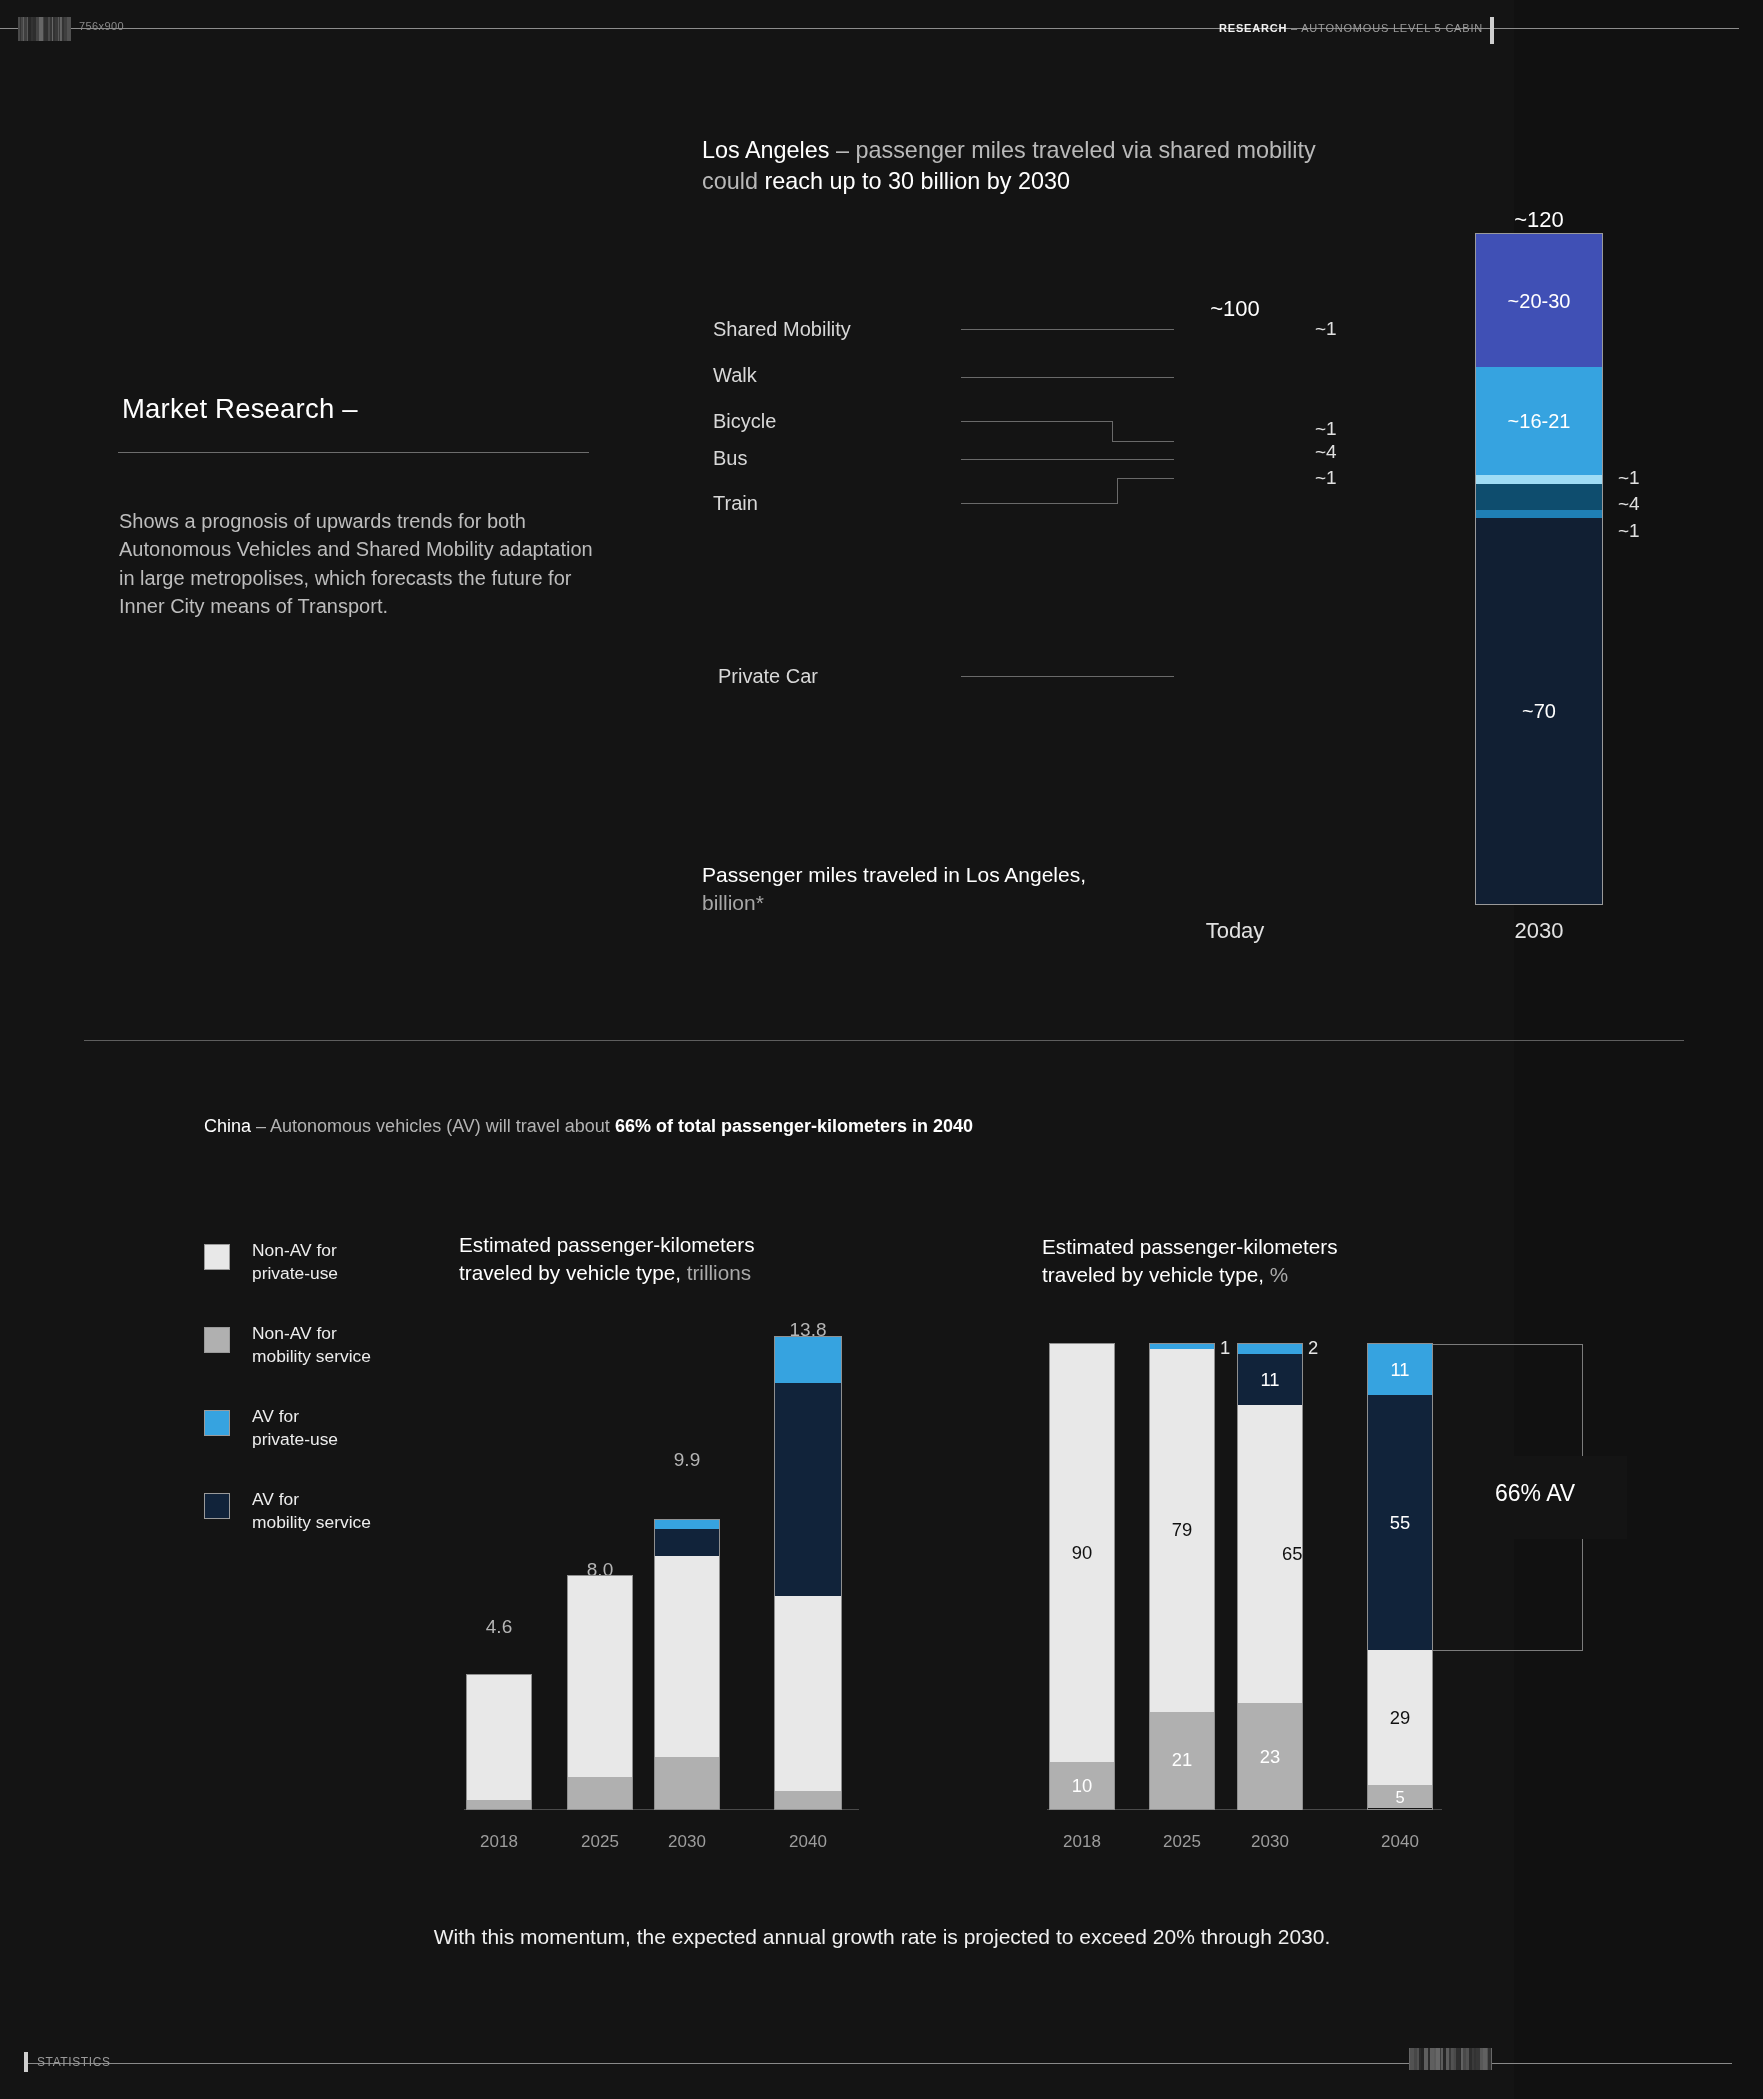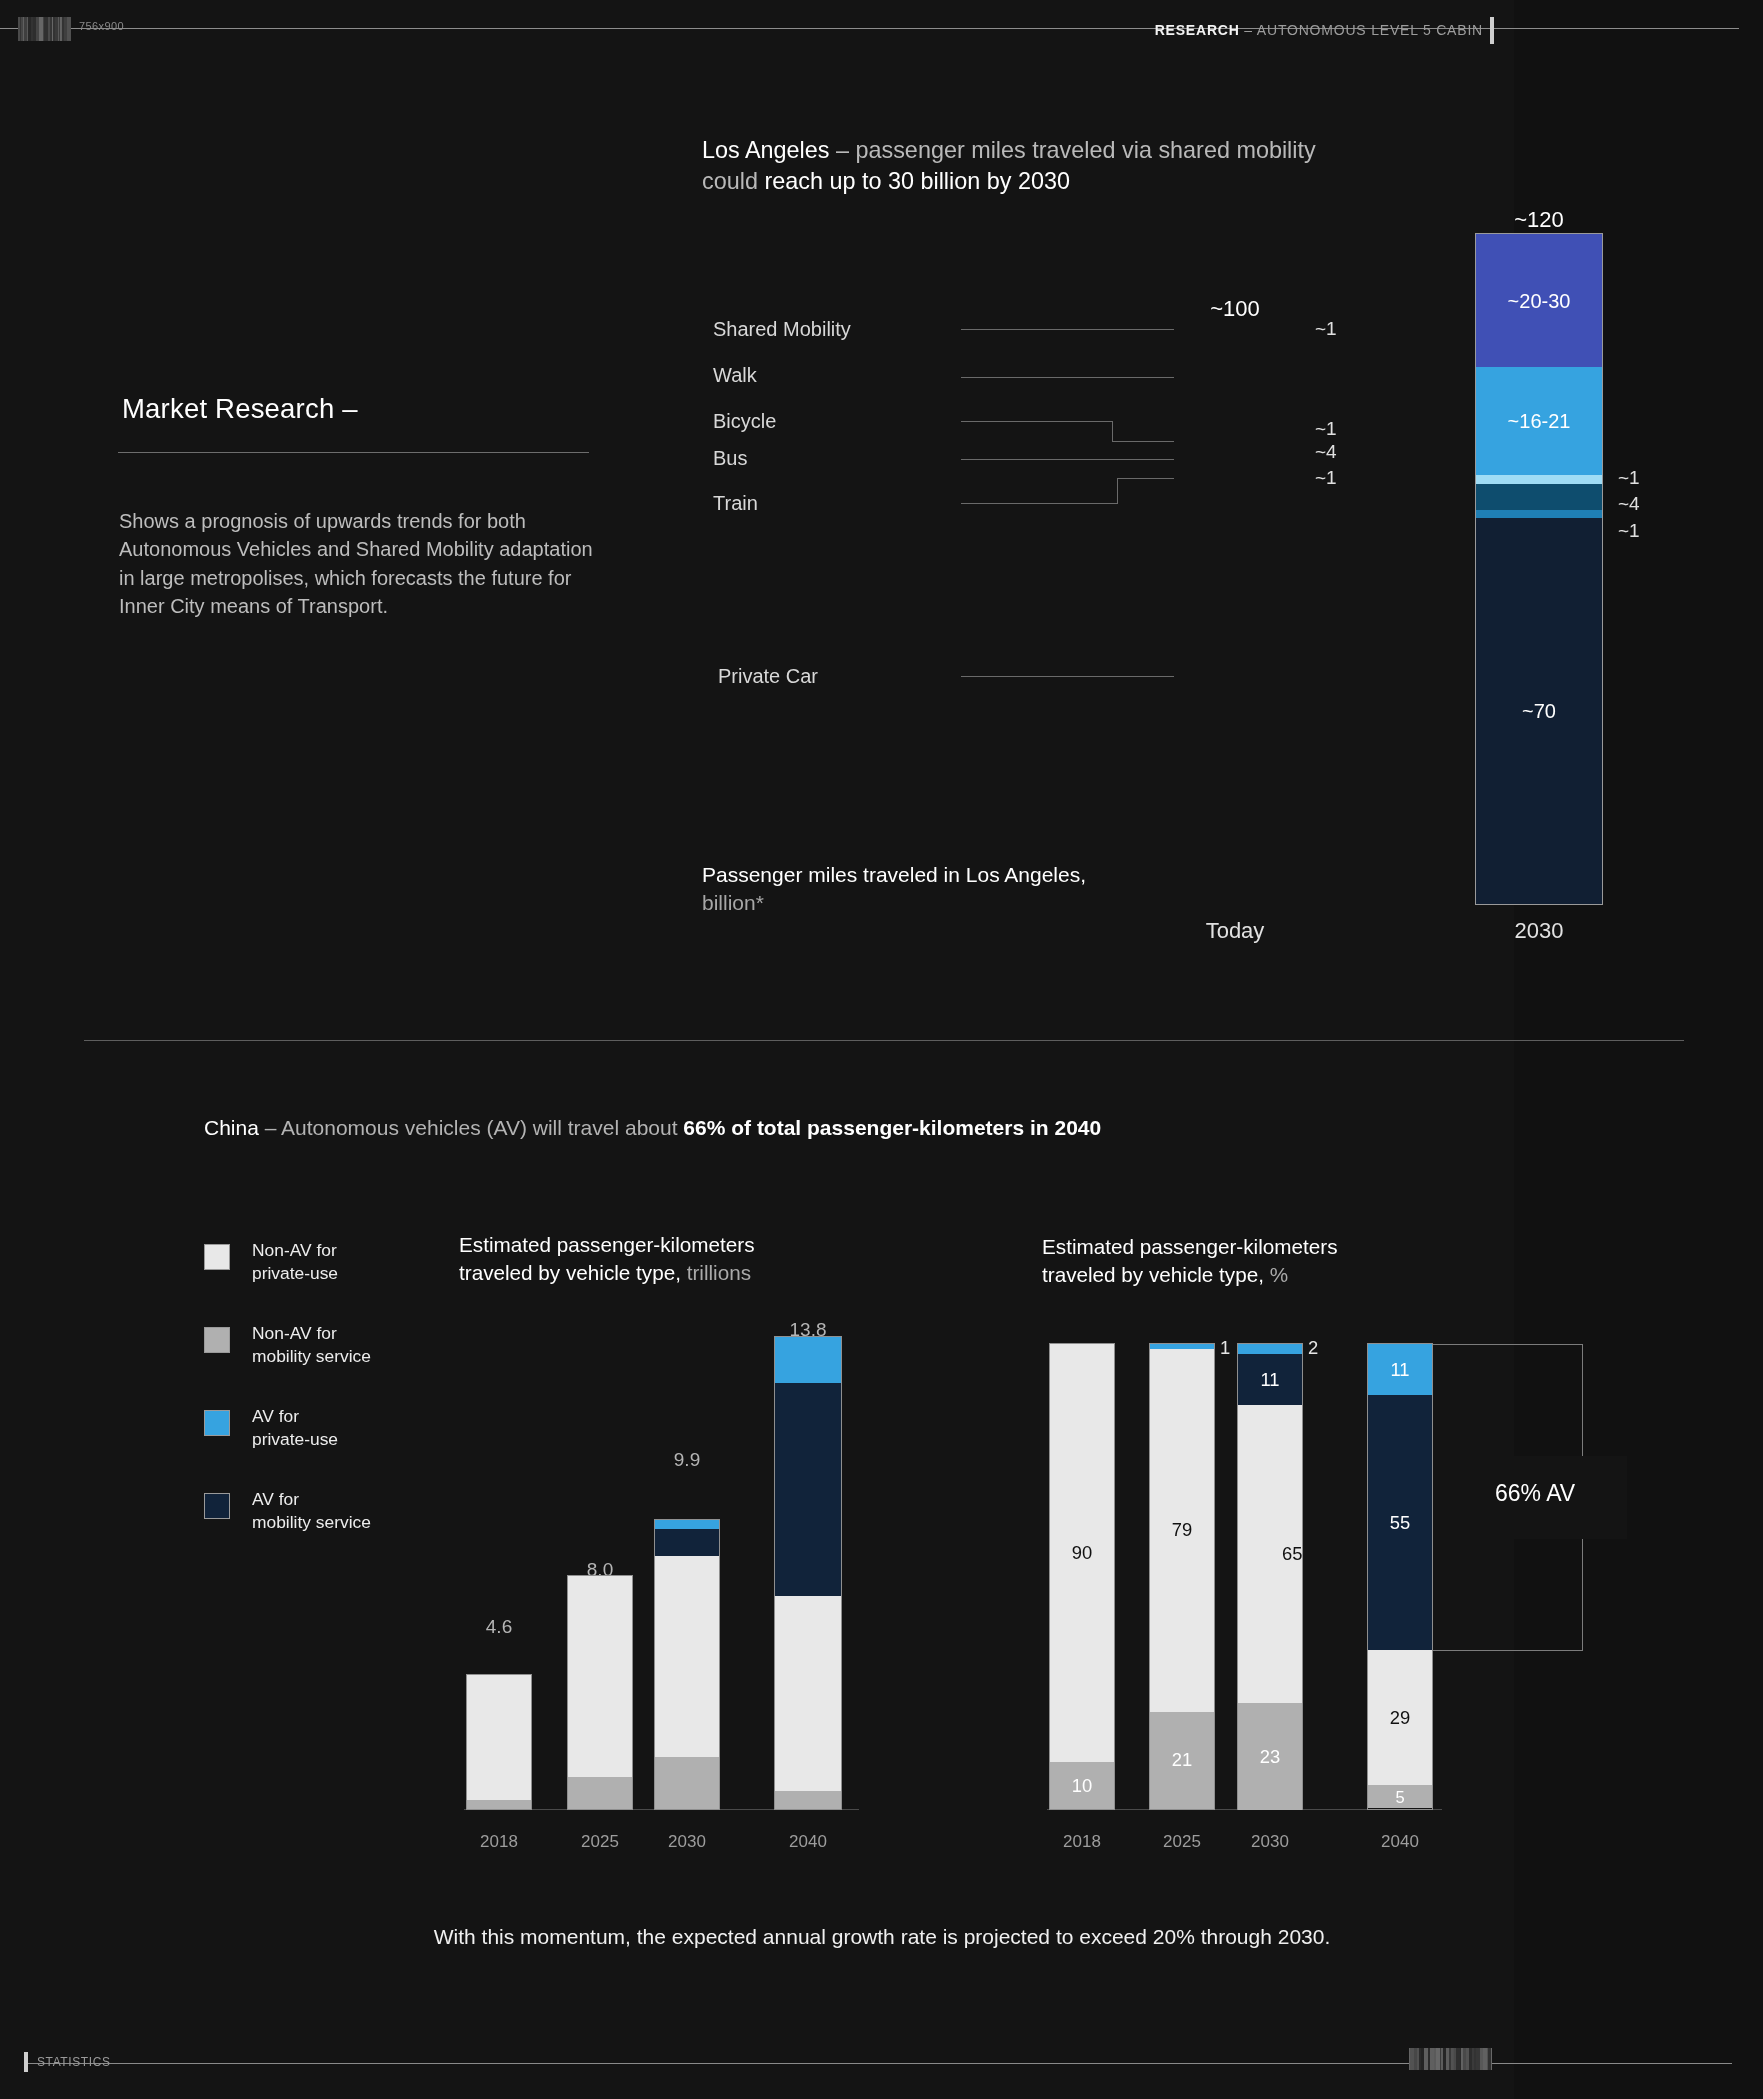--- a/index.html
+++ b/index.html
@@ -23,21 +23,21 @@
     gap: 0px;
   }
   .barcode span { display: block; height: 100%; }
   .hdr-barcode { left: 18.4px; top: 16.5px; }
   .hdr-dim {
     position: absolute; left: 79px; top: 20px;
     font-size: 11px; color: #8a8a8a; letter-spacing: 0.4px;
   }
   .hdr-right {
     position: absolute; right: 31px; top: 22px;
-    font-size: 14px; letter-spacing: 0.8px; white-space: nowrap; margin-left: 47px;
+    font-size: 11px; letter-spacing: 0.8px; white-space: nowrap; margin-left: 47px;
   }
   .hdr-right .b { color: #f2f2f2; font-weight: bold; }
   .hdr-right .g { color: #9c9c9c; }
   .hdr-tick {
     position: absolute; right: 20px; top: 16.5px; width: 3.7px; height: 27.5px;
     background: #cfcfcf;
   }
 
   
   .la-head {
@@ -97,21 +97,21 @@
 
   
   .mid-rule {
     position: absolute; left: 84px; top: 1040px; width: 1600px; height: 0.9px;
     background: #5e5e5e;
   }
 
   
   .cn-head {
     position: absolute; left: 204px; top: 1116px;
-    font-size: 21px; color: #b3b3b3; font-weight: 300; white-space: nowrap;
+    font-size: 18px; color: #b3b3b3; font-weight: 300; white-space: nowrap;
   }
   .cn-head .w { color: #ffffff; }
   .cn-head .b { color: #ffffff; font-weight: bold; }
 
   
   .legend { position: absolute; left: 204px; top: 1242px; width: 275px; }
   .lg-item { position: relative; height: 57px; margin-bottom: 26px; }
   .lg-sw {
     position: absolute; left: 0; top: 1.8px; width: 26px; height: 26px;
     border: 0.9px solid #9a9a9a;

